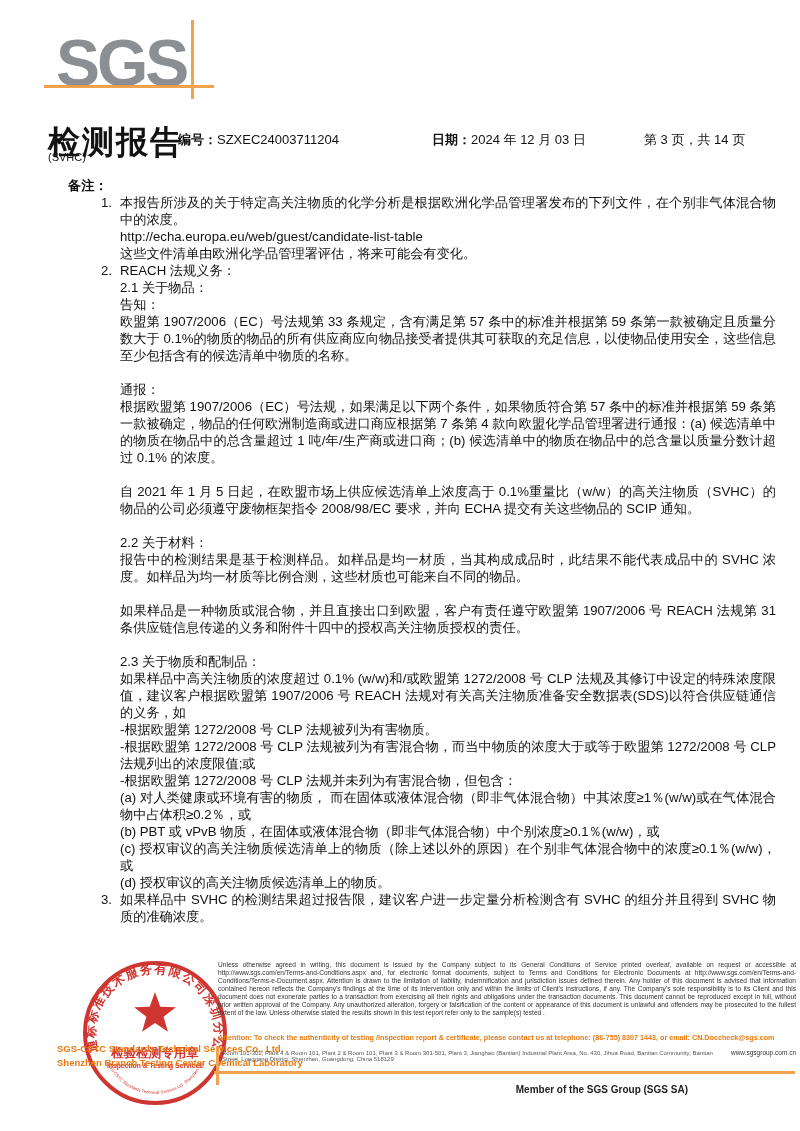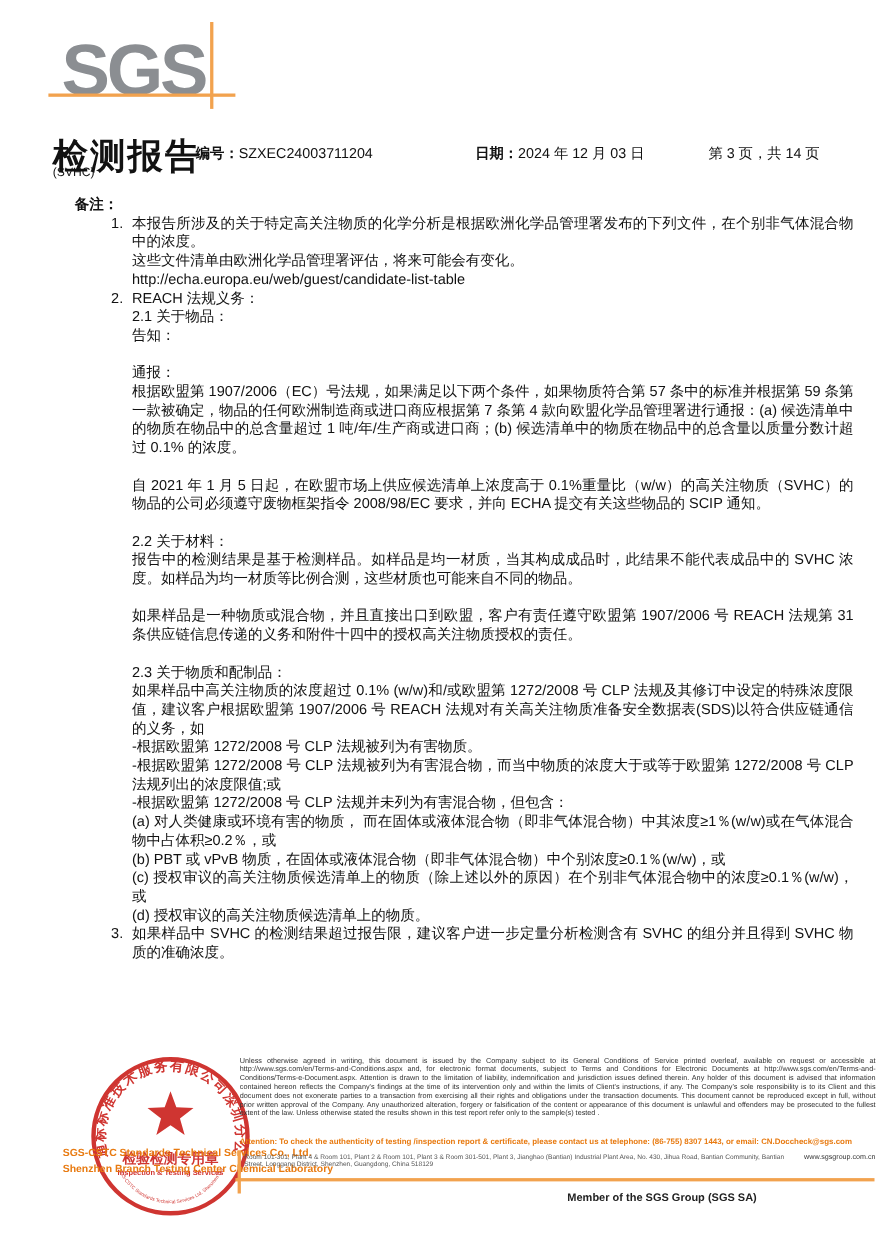--- a/index.html
+++ b/index.html
@@ -71,30 +71,31 @@
   </div>
   <div class="page-info">第 3 页，共 14 页</div>
 
   <div class="notes">
     <div class="notes-heading">备注：</div>
     <div id="notes-list">
         <div class="note-item">
           <div class="note-num">1.</div>
           <div class="note-body">
             <div class="para">本报告所涉及的关于特定高关注物质的化学分析是根据欧洲化学品管理署发布的下列文件，在个别非气体混合物中的浓度。</div>
+            <div class="para">http://echa.europa.eu/web/guest/candidate-list-table</div>
             <div class="para">这些文件清单由欧洲化学品管理署评估，将来可能会有变化。</div>
-            <div class="para">http://echa.europa.eu/web/guest/candidate-list-table</div>
           </div>
         </div>
         <div class="note-item">
           <div class="note-num">2.</div>
           <div class="note-body">
             <div class="para">REACH 法规义务：</div>
             <div class="para">2.1 关于物品：</div>
             <div class="para">告知：</div>
+            <div class="para">欧盟第 1907/2006（EC）号法规第 33 条规定，含有满足第 57 条中的标准并根据第 59 条第一款被确定且质量分数大于 0.1%的物质的物品的所有供应商应向物品接受者提供其可获取的充足信息，以使物品使用安全，这些信息至少包括含有的候选清单中物质的名称。</div>
             <div class="spacer"></div>
             <div class="para">通报：</div>
             <div class="para">根据欧盟第 1907/2006（EC）号法规，如果满足以下两个条件，如果物质符合第 57 条中的标准并根据第 59 条第一款被确定，物品的任何欧洲制造商或进口商应根据第 7 条第 4 款向欧盟化学品管理署进行通报：(a) 候选清单中的物质在物品中的总含量超过 1 吨/年/生产商或进口商；(b) 候选清单中的物质在物品中的总含量以质量分数计超过 0.1% 的浓度。</div>
             <div class="spacer"></div>
             <div class="para">自 2021 年 1 月 5 日起，在欧盟市场上供应候选清单上浓度高于 0.1%重量比（w/w）的高关注物质（SVHC）的物品的公司必须遵守废物框架指令 2008/98/EC 要求，并向 ECHA 提交有关这些物品的 SCIP 通知。</div>
             <div class="spacer"></div>
             <div class="para">2.2 关于材料：</div>
             <div class="para">报告中的检测结果是基于检测样品。如样品是均一材质，当其构成成品时，此结果不能代表成品中的 SVHC 浓度。如样品为均一材质等比例合测，这些材质也可能来自不同的物品。</div>
             <div class="spacer"></div>
             <div class="para">如果样品是一种物质或混合物，并且直接出口到欧盟，客户有责任遵守欧盟第 1907/2006 号 REACH 法规第 31 条供应链信息传递的义务和附件十四中的授权高关注物质授权的责任。</div>

